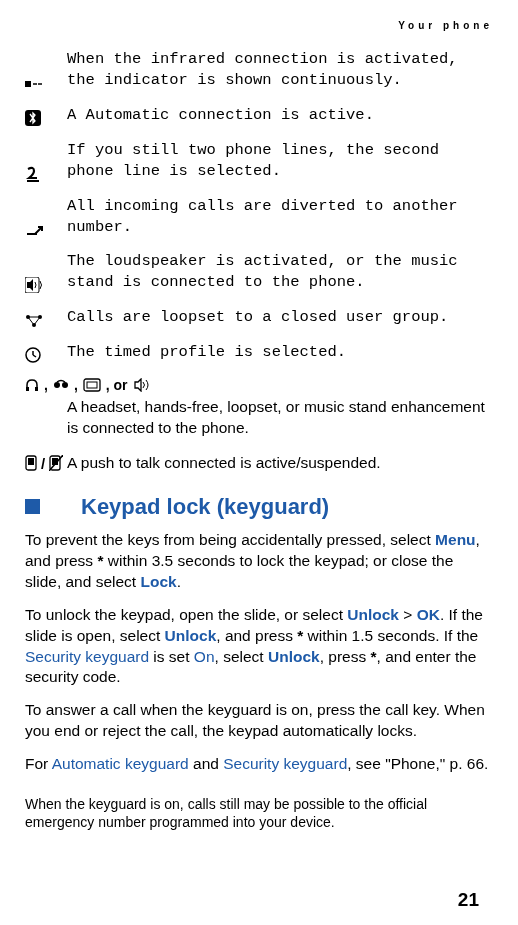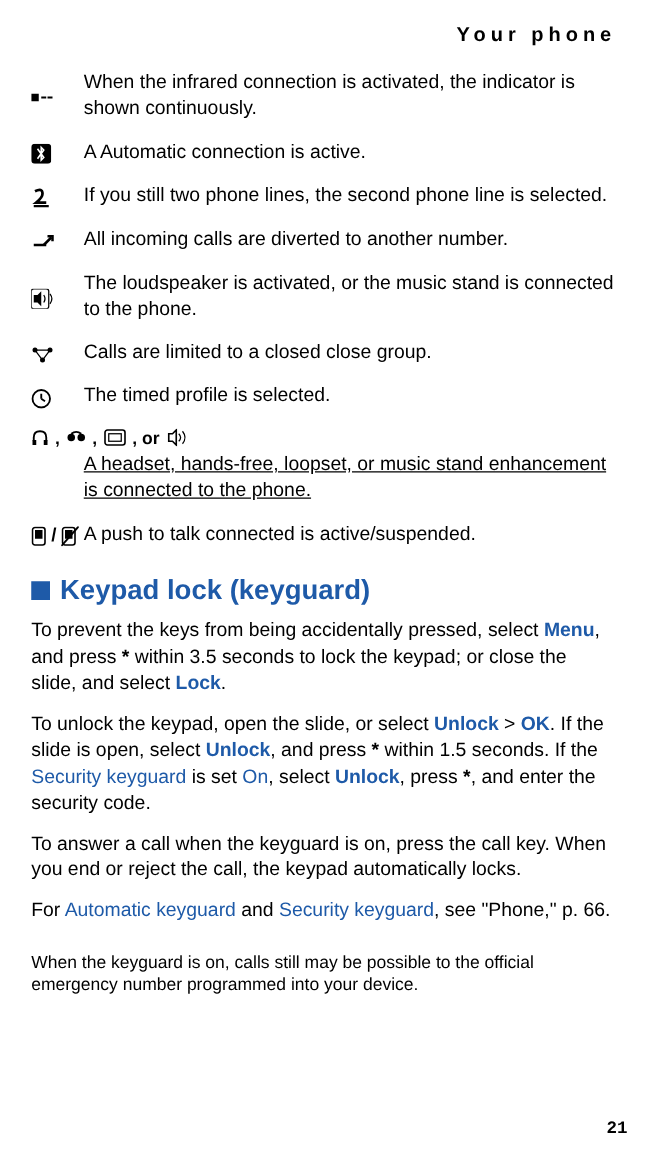--- a/index.html
+++ b/index.html
@@ -9,27 +9,28 @@
     background: #ffffff;
     font-family: Arial, Helvetica, sans-serif;
     color: #000000;
     position: relative;
     padding: 20px 25px 30px 25px;
   }
   .header {
     text-align: right;
     font-weight: bold;
     letter-spacing: 4px;
-    font-size: 16px;
+    font-size: 10px;
     margin-bottom: 18px;
   }
   .indicator-row {
     display: flex;
-    align-items: center;
+    align-items: flex-end;
     margin-bottom: 14px;
+    font-family: Liberation Mono, monospace;
   }
   .indicator-icon {
     width: 42px;
     flex-shrink: 0;
     padding-top: 2px;
   }
   .indicator-text {
     flex: 1;
     font-size: 15.5px;
     line-height: 1.35;
@@ -53,20 +54,21 @@
     gap: 2px;
     width: 42px;
     flex-shrink: 0;
   }
   .slash { margin: 0 2px; font-weight: bold; font-size: 15px; }
   .section-heading {
     display: flex;
     align-items: center;
     margin-bottom: 10px;
     margin-top: 8px;
+    gap: 33px;
   }
   .blue-square {
     width: 15px;
     height: 15px;
     background: #1e5aa8;
     margin-right: 8px;
   }
   .heading-text {
     color: #1e5aa8;
     font-size: 22px;
@@ -80,24 +82,23 @@
   .menu-link { color: #1e5aa8; font-weight: bold; }
   .italic-link { color: #1e5aa8; }
   .note {
     font-size: 14px;
     line-height: 1.3;
     margin-top: 20px;
   }
   .page-num {
     position: absolute;
     bottom: 14px;
-    right: 16px;
-    font-size: 14px;
+    right: 39px;
+    font-size: 19px;
     font-weight: bold;
-    font-family: Liberation Mono, monospace;
   }
   svg { display: block; }
 </style>
 </head>
 <body>
 
 <div class="header">Your phone</div>
 
 <div class="indicator-row">
   <div class="indicator-icon">
@@ -157,21 +158,21 @@
   <div class="indicator-icon">
     <svg width="18" height="14" viewBox="0 0 18 14">
         <circle cx="3" cy="3" r="2" fill="#000"></circle>
         <circle cx="15" cy="3" r="2" fill="#000"></circle>
         <circle cx="9" cy="11" r="2" fill="#000"></circle>
         <line x1="3" y1="3" x2="15" y2="3" stroke="#000" stroke-width="1"></line>
         <line x1="3" y1="3" x2="9" y2="11" stroke="#000" stroke-width="1"></line>
         <line x1="15" y1="3" x2="9" y2="11" stroke="#000" stroke-width="1"></line>
       </svg>
   </div>
-  <div class="indicator-text">Calls are limited to a closed close group.</div>
+  <div class="indicator-text">Calls are loopset to a closed user group.</div>
 </div>
 
 <div class="indicator-row">
   <div class="indicator-icon">
     <svg width="16" height="16" viewBox="0 0 16 16">
         <circle cx="8" cy="8" r="7" fill="none" stroke="#000" stroke-width="1.5"></circle>
         <line x1="8" y1="8" x2="8" y2="4" stroke="#000" stroke-width="1.5"></line>
         <line x1="8" y1="8" x2="11" y2="10" stroke="#000" stroke-width="1.5"></line>
       </svg>
   </div>
@@ -204,21 +205,21 @@
     </span>
     <span class="sep">, or</span>
     <span>
       <svg width="18" height="14" viewBox="0 0 18 14">
           <path d="M2 4 L5 4 L8 1 L8 13 L5 10 L2 10 Z" fill="none" stroke="#000" stroke-width="1.3"></path>
           <path d="M10 4 Q13 7 10 10" stroke="#000" stroke-width="1" fill="none"></path>
           <path d="M13 2 Q17 7 13 12" stroke="#000" stroke-width="1" fill="none"></path>
         </svg>
     </span>
   </div>
-  <div class="indicator-text" style="padding-left:42px;text-decoration:underline;">A headset, hands-free, loopset, or music stand enhancement is connected to the phone.</div>
+  <div class="indicator-text" style="padding-left:42px;">A headset, hands-free, loopset, or music stand enhancement is connected to the phone.</div>
 </div>
 
 <div class="slash-row">
   <div class="slash-icons">
     <span>
       <svg width="12" height="16" viewBox="0 0 12 16">
           <rect x="1" y="1" width="10" height="14" rx="2" fill="none" stroke="#000" stroke-width="1.3"></rect>
           <rect x="3" y="3" width="6" height="7" fill="#000"></rect>
         </svg>
     </span>

